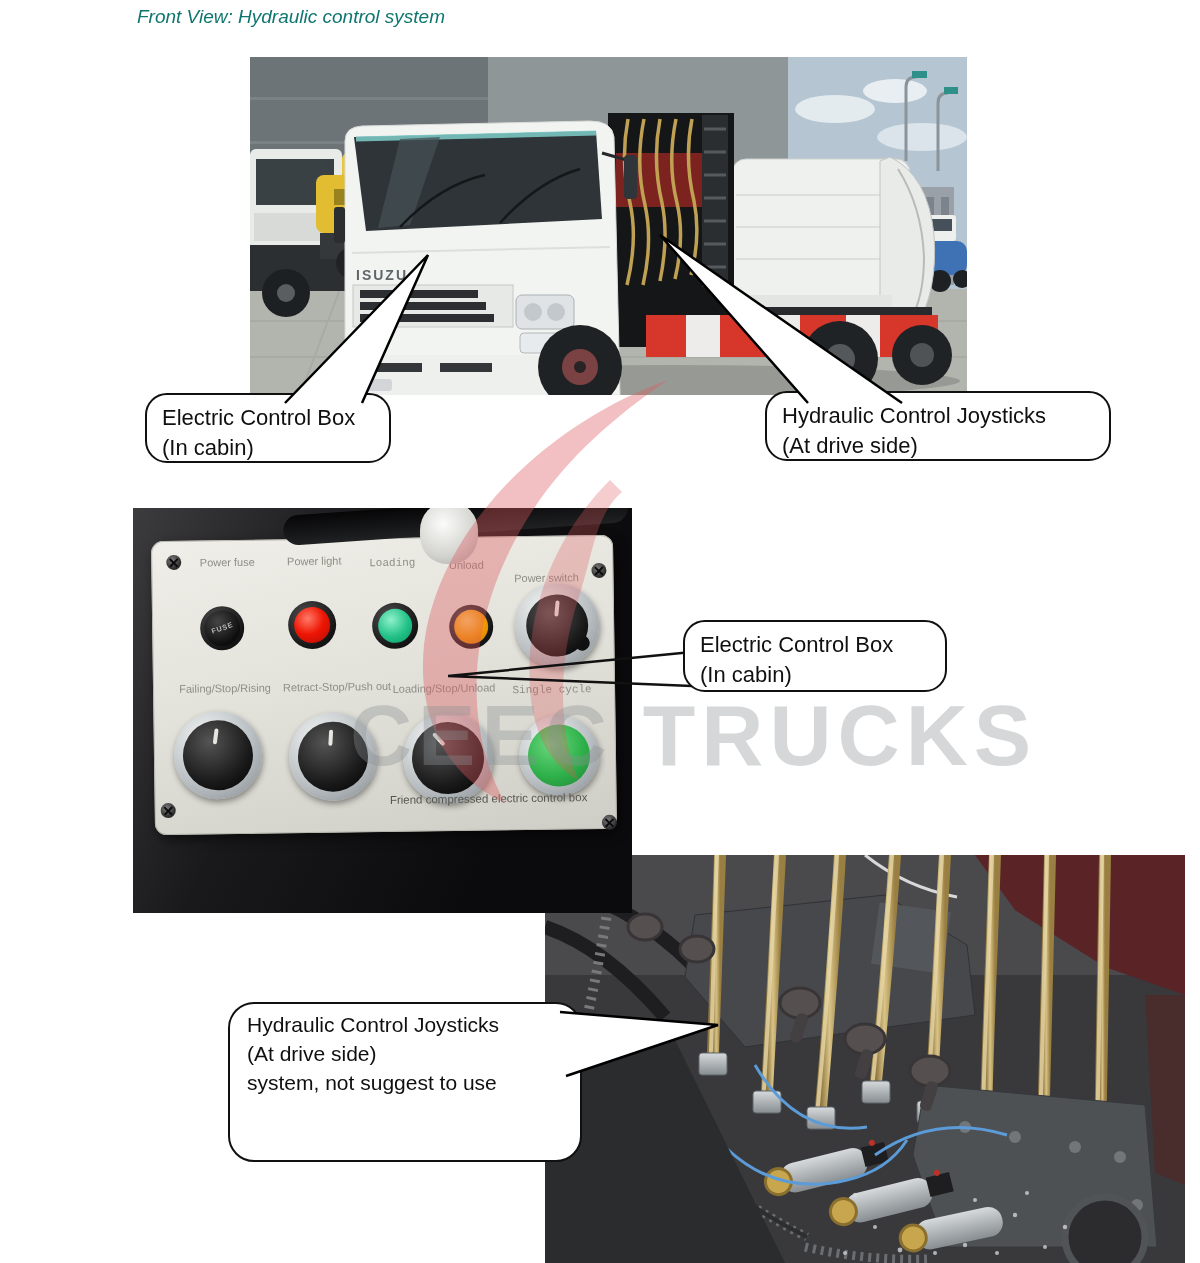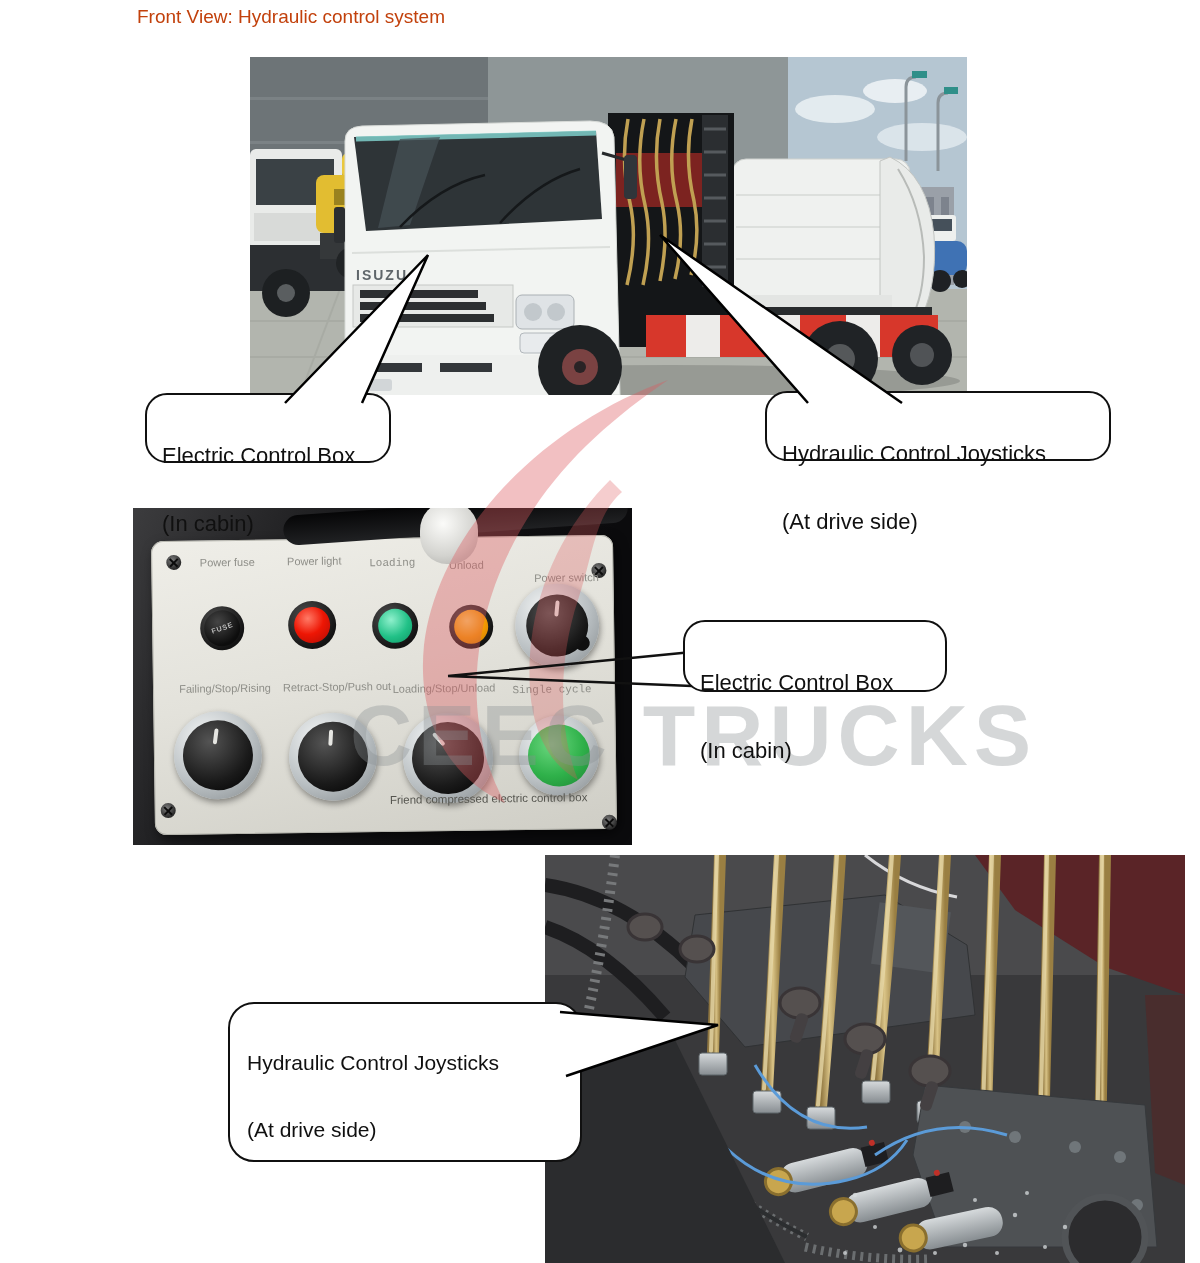--- a/index.html
+++ b/index.html
@@ -1,30 +1,30 @@
 <!DOCTYPE html>
 <html><head>
 <meta charset="utf-8">
 <style>
   html,body{margin:0;padding:0;background:#fff;}
   .page{position:relative;width:1200px;height:1263px;background:#fff;overflow:hidden;
         font-family:"Liberation Sans",sans-serif;}
-  .title{position:absolute;left:137px;top:6px;font-size:19px;color:#c2410c;z-index:3;}
+  .title{position:absolute;left:137px;top:6px;font-size:19px;font-style:italic;color:#0f766e;z-index:3;}
 
   
   .truck-photo{position:absolute;left:250px;top:57px;width:717px;height:338px;overflow:hidden;z-index:1;}
-  .panel-photo{position:absolute;left:133px;top:508px;width:499px;height:337px;overflow:hidden;z-index:2;
+  .panel-photo{position:absolute;left:133px;top:508px;width:499px;height:405px;overflow:hidden;z-index:2;
                background:linear-gradient(115deg,#3c3c3e 0%,#19191b 35%,#0b0b0d 75%);}
   .hyd-photo{position:absolute;left:545px;top:855px;width:640px;height:408px;overflow:hidden;z-index:1;}
   .truck-svg,.hyd-svg{display:block;width:100%;height:100%;}
 
   
   .callout{position:absolute;background:#fff;border:2.5px solid #101010;border-radius:22px;
            color:#101010;z-index:7;padding:8px 15px;}
-  .callout .cl-line{white-space:nowrap;margin-top:38px;}
+  .callout .cl-line{white-space:nowrap;}
   .co-a{left:145px;top:393px;width:212px;height:50px;font-size:22px;line-height:1.35;}
   .co-b{left:765px;top:391px;width:312px;height:50px;font-size:22px;line-height:1.35;}
   .co-c{left:683px;top:620px;width:230px;height:52px;font-size:22px;line-height:1.35;}
   .co-d{left:228px;top:1002px;width:316px;height:142px;font-size:21px;line-height:1.38;border-radius:26px;padding:7px 17px;}
 
   .overlay-svg{position:absolute;pointer-events:none;}
   .tri-overlay{left:250px;top:57px;width:717px;height:348px;z-index:8;}
   .ptr-c{left:440px;top:640px;width:255px;height:50px;z-index:6;}
   .wedge-d{left:556px;top:1000px;width:170px;height:85px;z-index:8;}
   .swirl{left:410px;top:372px;width:300px;height:450px;z-index:4;}
@@ -232,21 +232,21 @@
         </div>
       <div class="screw" style="left:447px;top:280px;">
           <i class="x1"></i>
           <i class="x2"></i>
         </div>
 
       <div class="ctl-label" style="left:76px;top:16px;">Power fuse</div>
       <div class="ctl-label" style="left:163px;top:16px;">Power light</div>
       <div class="ctl-label" style="left:241px;top:19px;font-family:Liberation Mono, monospace;">Loading</div>
       <div class="ctl-label" style="left:315px;top:22px;">Unload</div>
-      <div class="ctl-label" style="left:395px;top:36px;margin-left:20px;">Power switch</div>
+      <div class="ctl-label" style="left:395px;top:36px;">Power switch</div>
 
       <div class="circle ind-ring" style="left:48px;top:66px;width:44px;height:44px;"></div>
       <div class="circle fuse-cap" style="left:52px;top:70px;width:36px;height:36px;line-height:36px;"><span>FUSE</span></div>
 
       <div class="circle ind-ring" style="left:136px;top:62px;width:48px;height:48px;"></div>
       <div class="circle lens-red" style="left:142px;top:68px;width:36px;height:36px;"></div>
 
       <div class="circle ind-ring" style="left:220px;top:65px;width:46px;height:46px;"></div>
       <div class="circle lens-green" style="left:226px;top:71px;width:34px;height:34px;"></div>
 
@@ -425,20 +425,21 @@
     <div class="cl-line">Hydraulic Control Joysticks</div>
     <div class="cl-line">(At drive side)</div>
   </div>
   <div class="callout co-c">
     <div class="cl-line">Electric Control Box</div>
     <div class="cl-line">(In cabin)</div>
   </div>
   <div class="callout co-d">
     <div class="cl-line">Hydraulic Control Joysticks</div>
     <div class="cl-line">(At drive side)</div>
+    <div class="cl-line">system, not suggest to use</div>
   </div>
 
   <svg class="overlay-svg tri-overlay" viewBox="0 0 717 348">
     <path d="M35,346 L178,198 L112,346" fill="#fff" stroke="#000" stroke-width="2.5"></path>
     <path d="M558,346 L410,178 L652,346" fill="#fff" stroke="#000" stroke-width="2.5"></path>
   </svg>
 
   <svg class="overlay-svg ptr-c" viewBox="0 0 255 50">
     <path d="M252,12 L8,36 M252,46 L8,36" stroke="#111" stroke-width="2.5" fill="none"></path>
   </svg>

